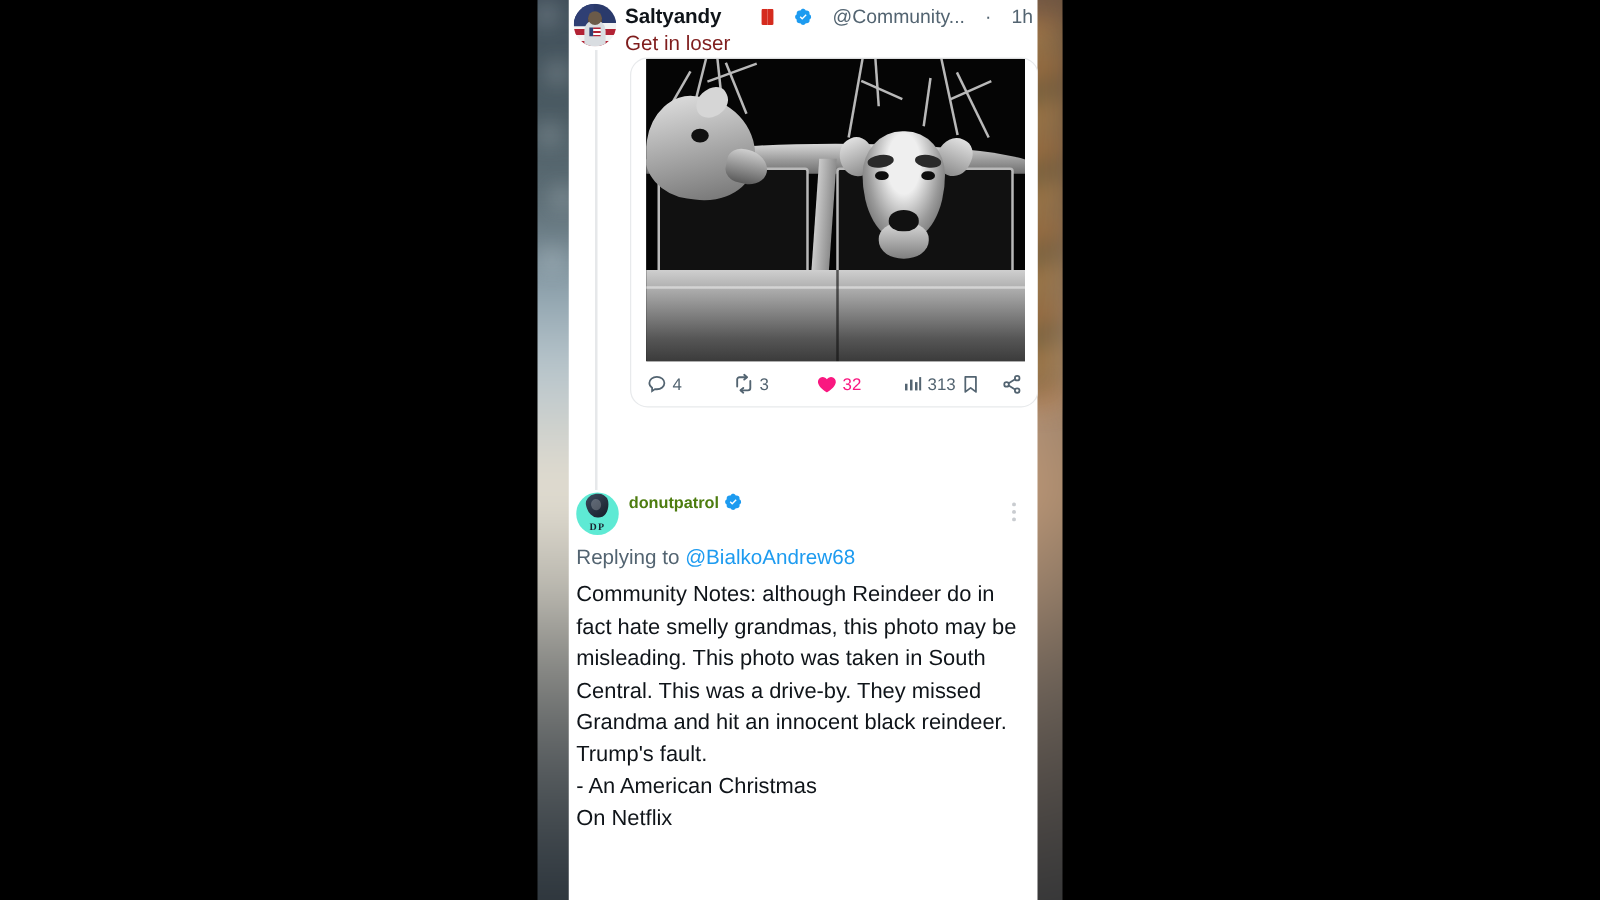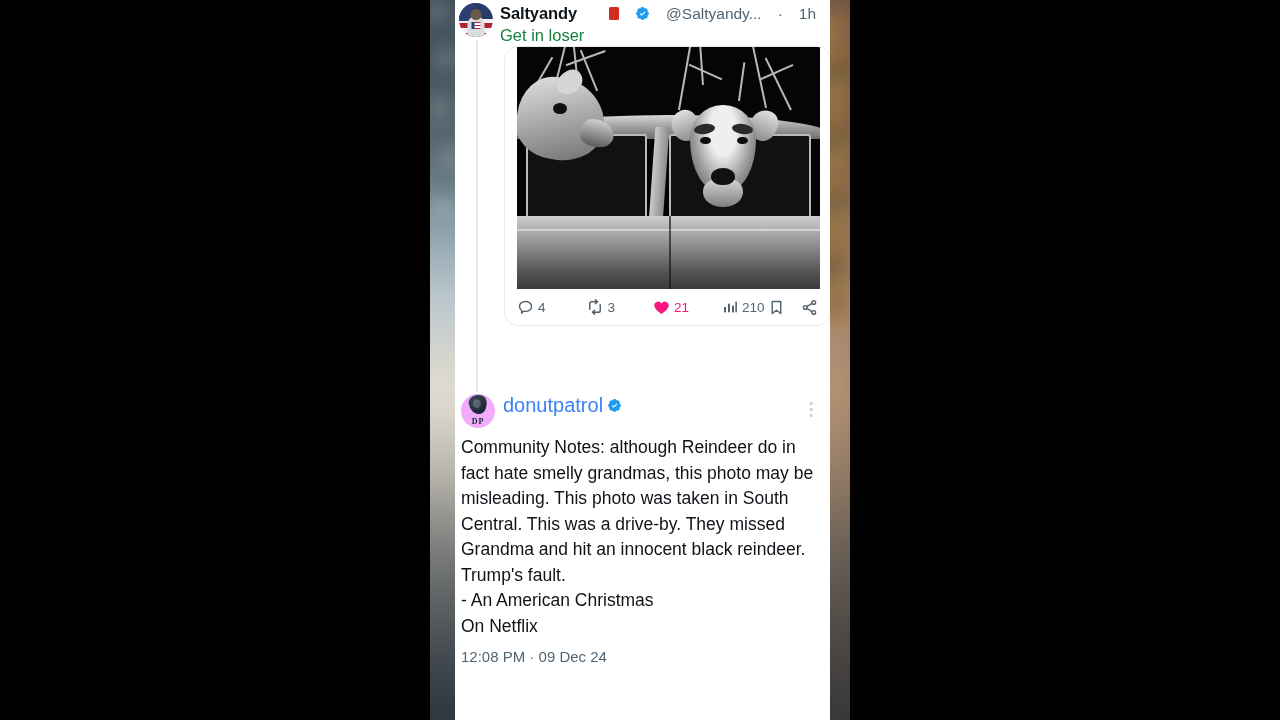--- a/index.html
+++ b/index.html
@@ -255,21 +255,21 @@
     border-radius: 50%;
     background: #c9ccd0;
   }
   .dots-menu i:nth-child(1) { top: 4px; }
   .dots-menu i:nth-child(2) { top: 10px; }
   .dots-menu i:nth-child(3) { top: 16px; }
 
   .tweet-body-text {
     font-size: 16.5px;
     line-height: 1.28;
-    color: #15803d;
+    color: #7f1d1d;
     margin-top: 1px;
   }
 
   
   .thread-line {
     position: absolute;
     left: 21px;
     top: 40px;
     width: 1.5px;
     height: 352px;
@@ -427,21 +427,21 @@
     display: flex;
     align-items: flex-start;
     position: relative;
   }
   .avatar-dp {
     width: 34px;
     height: 34px;
     flex: 0 0 34px;
     position: relative;
     border-radius: 50%;
-    background: #f0abfc;
+    background: #5eead4;
   }
   .dp-badge {
     position: absolute;
     left: 50%; top: 1px;
     transform: translateX(-50%) rotate(-10deg);
     width: 18px; height: 19px;
     background: linear-gradient(150deg,#3d4a5c,#141c28);
     border-radius: 48% 48% 46% 46% / 38% 38% 62% 62%;
   }
   .dp-badge::after {
@@ -456,23 +456,23 @@
     left: 50%; bottom: 2px;
     transform: translateX(-50%);
     font-size: 8px;
     font-weight: 700;
     letter-spacing: 1px;
     color: #1a2430;
     font-family: "Liberation Serif", serif;
   }
   .reply-names { margin-left: 8px; flex: 1 1 auto; min-width:0; }
   .reply-display {
-    font-weight: 400;
-    font-size: 20px;
-    color: #3b82f6;
+    font-weight: 700;
+    font-size: 13px;
+    color: #4d7c0f;
     display: inline-block;
     vertical-align: middle;
   }
   .reply-handle {
     color: #536471;
     font-size: 16px;
     line-height: 1.25;
     display: block;
     margin-top: 1px;
   }
@@ -535,21 +535,21 @@
           <span class="flag-emoji flag-us"></span>
           <span class="flag-emoji flag-ca"></span>
 
           <span class="verified">
             <svg viewBox="0 0 24 24" width="15" height="15" aria-hidden="true">
               <path fill="#1d9bf0" d="M22.25 12c0-1.43-.88-2.67-2.19-3.34.46-1.39.2-2.9-.81-3.91s-2.52-1.27-3.91-.81C14.67 2.63 13.43 1.75 12 1.75s-2.67.88-3.34 2.19c-1.39-.46-2.9-.2-3.91.81s-1.27 2.52-.81 3.91C2.63 9.33 1.75 10.57 1.75 12s.88 2.67 2.19 3.34c-.46 1.39-.2 2.9.81 3.91s2.52 1.27 3.91.81c.67 1.31 1.91 2.19 3.34 2.19s2.67-.88 3.34-2.19c1.39.46 2.9.2 3.91-.81s1.27-2.52.81-3.91c1.31-.67 2.19-1.91 2.19-3.34z"></path>
               <path fill="#fff" d="M10.84 15.64l-3.2-3.2 1.27-1.27 1.93 1.93 4.41-4.41 1.27 1.27-5.68 5.68z"></path>
             </svg>
           </span>
 
-          <span class="handle">@Saltyandy...</span>
+          <span class="handle">@Community...</span>
           <span class="dot-sep">·</span>
           <span class="ts-rel">1h</span>
 
           <span class="dots-menu">
             <i></i>
               <i></i>
               <i></i>
           </span>
         </div>
 
@@ -626,37 +626,37 @@
         </span>
 
         <span style="width:38px"></span>
 
         <span class="act liked">
           <span>
             <svg width="17" height="17" viewBox="0 0 24 24">
               <path fill="#f91880" d="M12 21s-7.5-4.6-9.3-9A5.2 5.2 0 0 1 12 6.3 5.2 5.2 0 0 1 21.3 12c-1.8 4.4-9.3 9-9.3 9z"></path>
             </svg>
           </span>
-          <span class="cnt">21</span>
+          <span class="cnt">32</span>
         </span>
 
         <span style="width:33px"></span>
 
         <span class="act">
           <span>
             <svg width="16" height="16" viewBox="0 0 24 24">
               <g fill="#536471">
                 <rect x="3" y="12" width="3" height="8"></rect>
                 <rect x="9" y="7" width="3" height="13"></rect>
                 <rect x="15" y="10" width="3" height="10"></rect>
                 <rect x="20" y="4" width="2.4" height="16"></rect>
               </g>
             </svg>
           </span>
-          <span class="cnt">210</span>
+          <span class="cnt">313</span>
         </span>
 
         <span class="sp"></span>
 
         <span class="act">
           <span>
             <svg width="17" height="17" viewBox="0 0 24 24">
               <path fill="none" stroke="#536471" stroke-width="2" stroke-linejoin="round" d="M6 3.5h12v17l-6-4.6-6 4.6z"></path>
             </svg>
           </span>
@@ -701,22 +701,24 @@
           </div>
         </div>
 
         <span class="dots-menu" style="margin-top:4px;">
           <i></i>
             <i></i>
             <i></i>
         </span>
       </div>
 
+      <div class="replying-to">
+        <span>Replying to </span><a href="#">@BialkoAndrew68</a>
+      </div>
 
       <div class="reply-body">Community Notes: although Reindeer do in fact hate smelly grandmas, this photo may be misleading. This photo was taken in South Central. This was a drive-by. They missed Grandma and hit an innocent black reindeer. Trump's fault.
 - An American Christmas
 On Netflix</div>
 
-      <div class="reply-ts">12:08 PM · 09 Dec 24</div>
     </div>
 
   </div>
 </div>
 
 </body></html>

